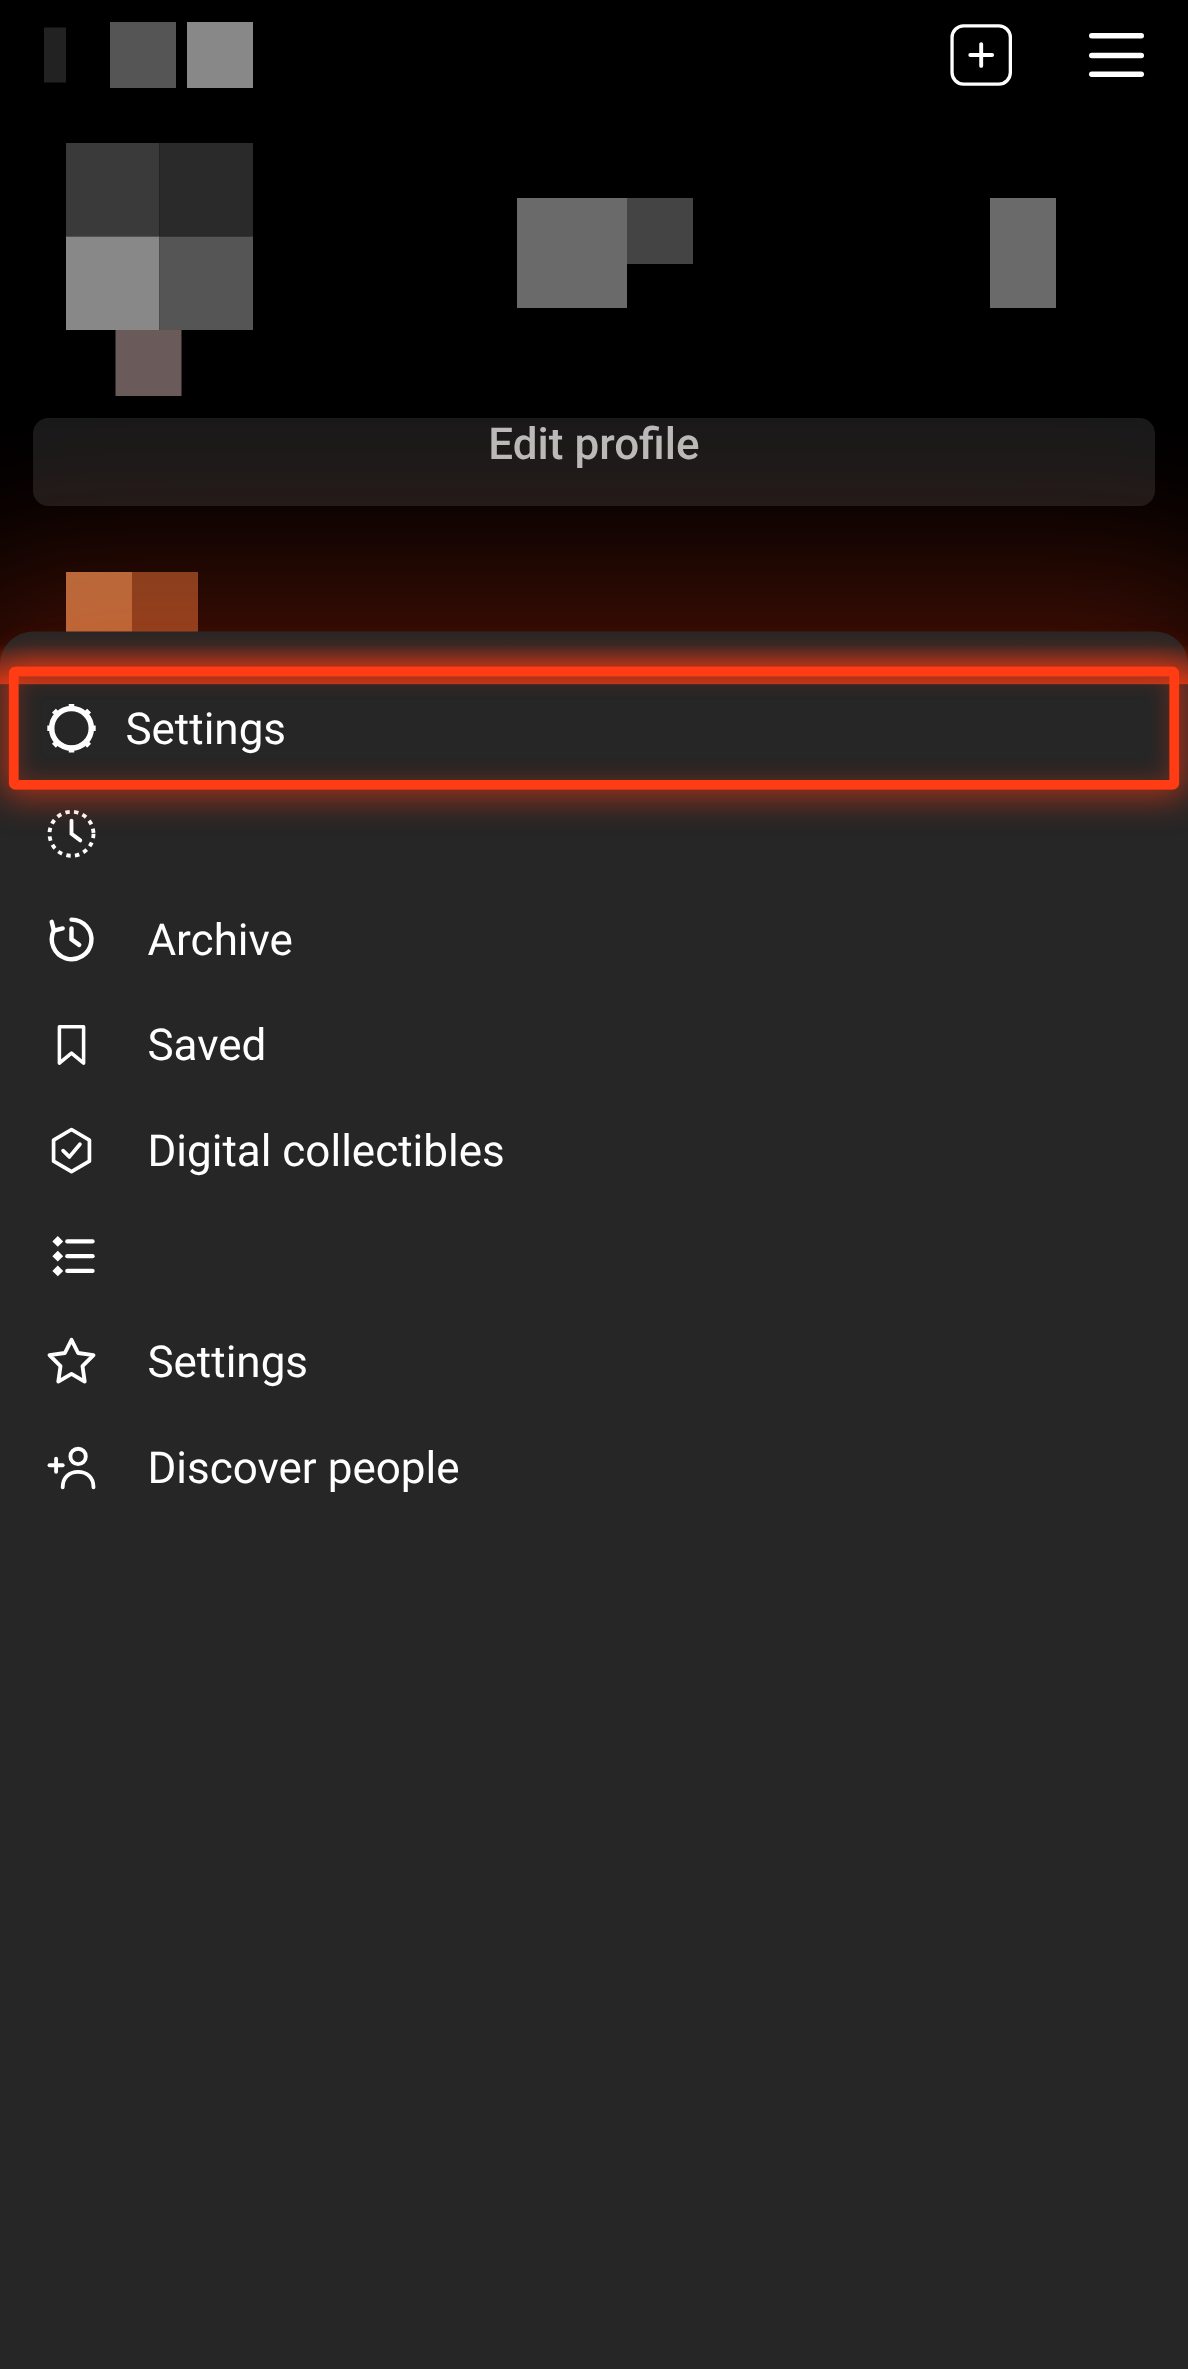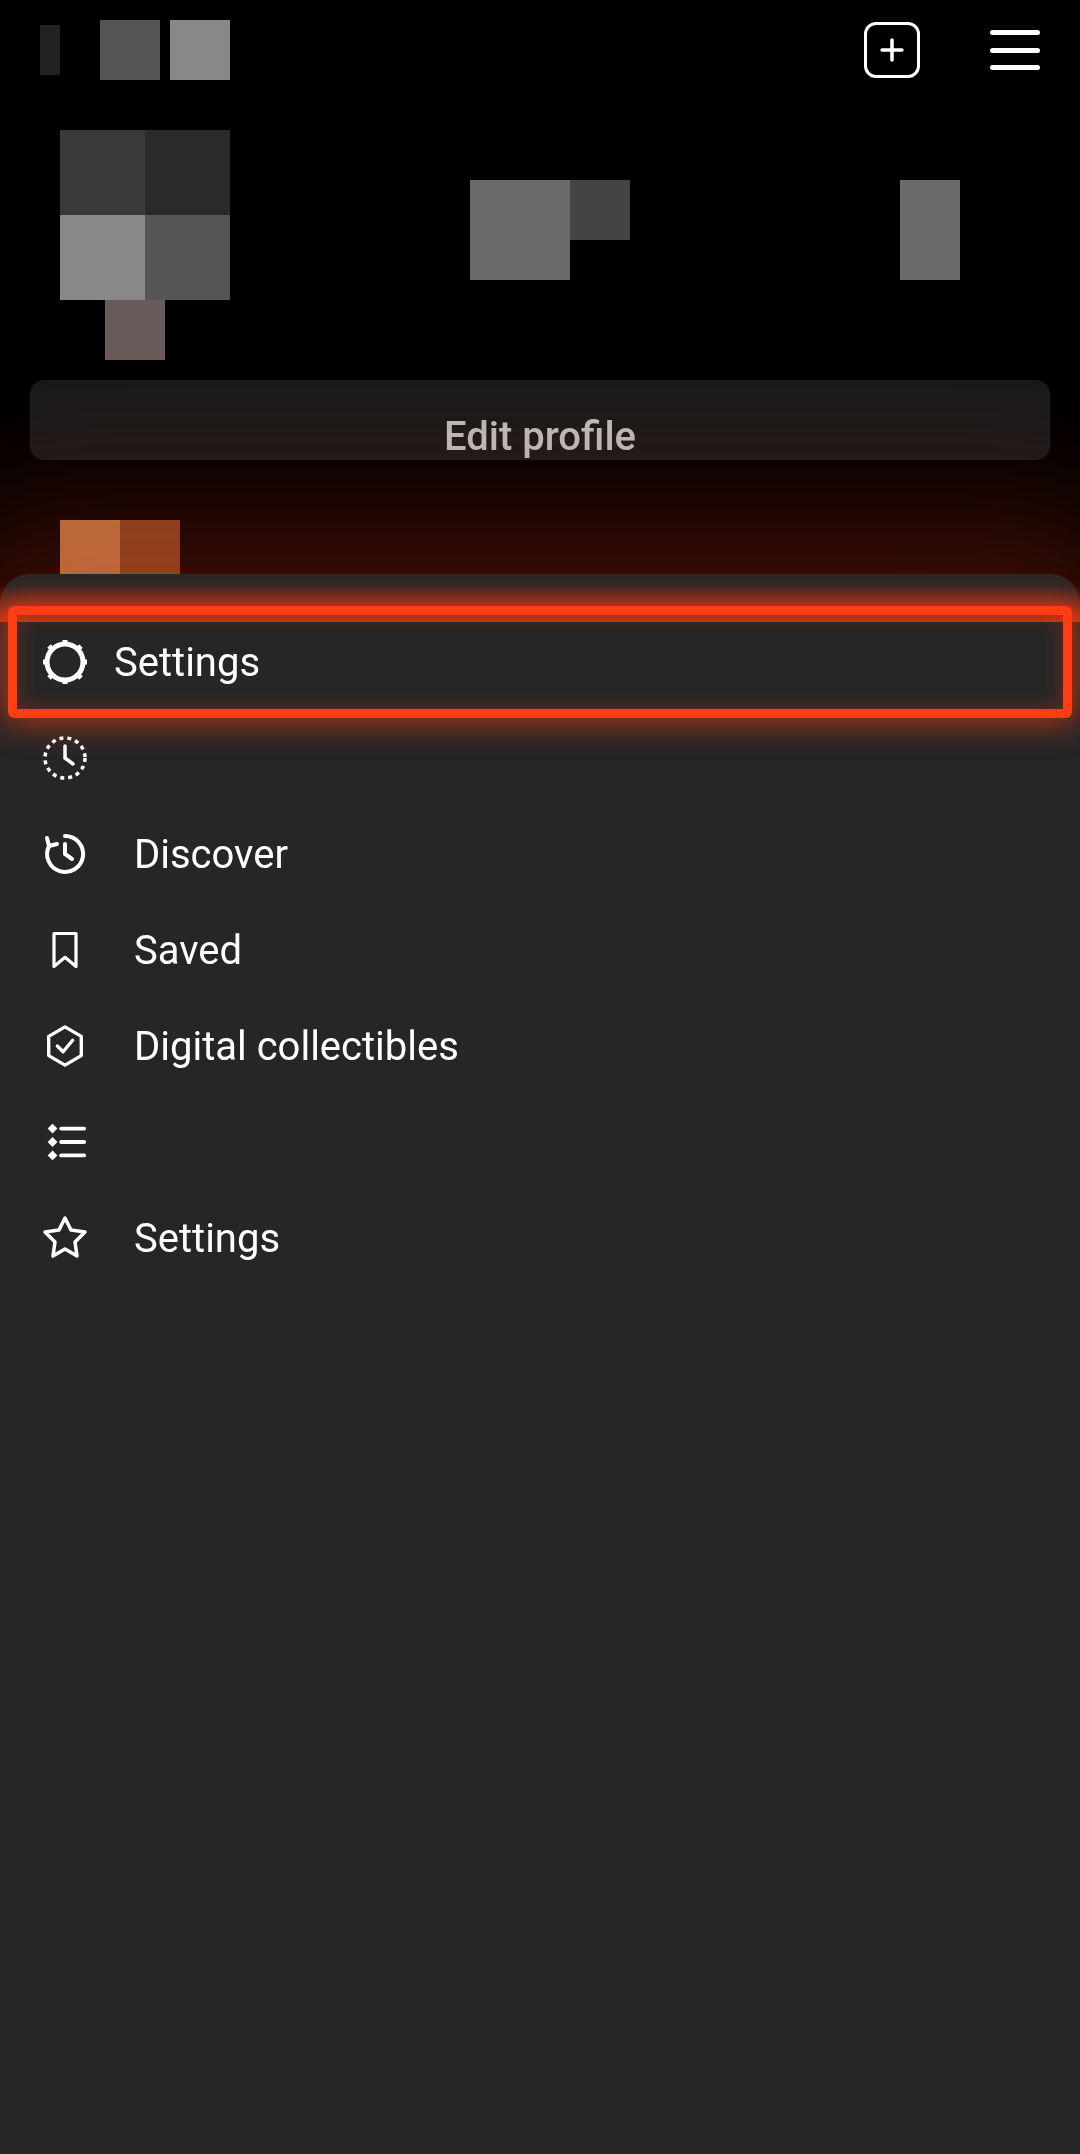--- a/index.html
+++ b/index.html
@@ -96,21 +96,21 @@
 
   .edit-profile-btn {
     position: absolute;
     left: 30px;
     right: 30px;
     top: 380px;
     height: 80px;
     background: #1a1a1a;
     border-radius: 14px;
     display: flex;
-    align-items: flex-end;
+    align-items: flex-start;
     justify-content: center;
     font-size: 40px;
     color: #bbb;
     font-weight: 500;
   }
 
   .highlight-blur {
     position: absolute;
     left: 60px;
     top: 520px;
@@ -265,21 +265,21 @@
   </div>
 
   <div class="sheet-item">
     <span class="icon-wrap">
       <svg viewBox="0 0 48 48" width="48" height="48">
         <path d="M24 6 A18 18 0 1 1 8 16" stroke="#fff" stroke-width="4" fill="none" stroke-linecap="round"></path>
         <path d="M6 8 L8 16 L16 14" stroke="#fff" stroke-width="4" fill="none" stroke-linecap="round" stroke-linejoin="round"></path>
         <path d="M24 14v10l7 5" stroke="#fff" stroke-width="4" fill="none" stroke-linecap="round"></path>
       </svg>
     </span>
-    <span>Discover</span>
+    <span>Archive</span>
   </div>
 
 
   <div class="sheet-item">
     <span class="icon-wrap">
       <svg viewBox="0 0 48 48" width="44" height="44">
         <path d="M12 6h24v36l-12-10-12 10V6z" stroke="#fff" stroke-width="3.5" fill="none" stroke-linejoin="round"></path>
       </svg>
     </span>
     <span>Saved</span>
@@ -310,15 +310,26 @@
 
   <div class="sheet-item">
     <span class="icon-wrap">
       <svg viewBox="0 0 48 48" width="48" height="48">
         <path d="M24 4l6 12 14 2-10 10 2 14-12-7-12 7 2-14L4 18l14-2 6-12z" stroke="#fff" stroke-width="3.5" fill="none" stroke-linejoin="round"></path>
       </svg>
     </span>
     <span>Settings</span>
   </div>
 
+  <div class="sheet-item">
+    <span class="icon-wrap">
+      <svg viewBox="0 0 48 48" width="48" height="48">
+        <circle cx="30" cy="14" r="7" stroke="#fff" stroke-width="3.5" fill="none"></circle>
+        <path d="M16 42c0-9 6-14 14-14s14 5 14 14" stroke="#fff" stroke-width="3.5" fill="none" stroke-linecap="round"></path>
+        <line x1="4" y1="22" x2="16" y2="22" stroke="#fff" stroke-width="3.5" stroke-linecap="round"></line>
+        <line x1="10" y1="16" x2="10" y2="28" stroke="#fff" stroke-width="3.5" stroke-linecap="round"></line>
+      </svg>
+    </span>
+    <span>Discover people</span>
+  </div>
 
 
 </div>
 
 </body></html>

